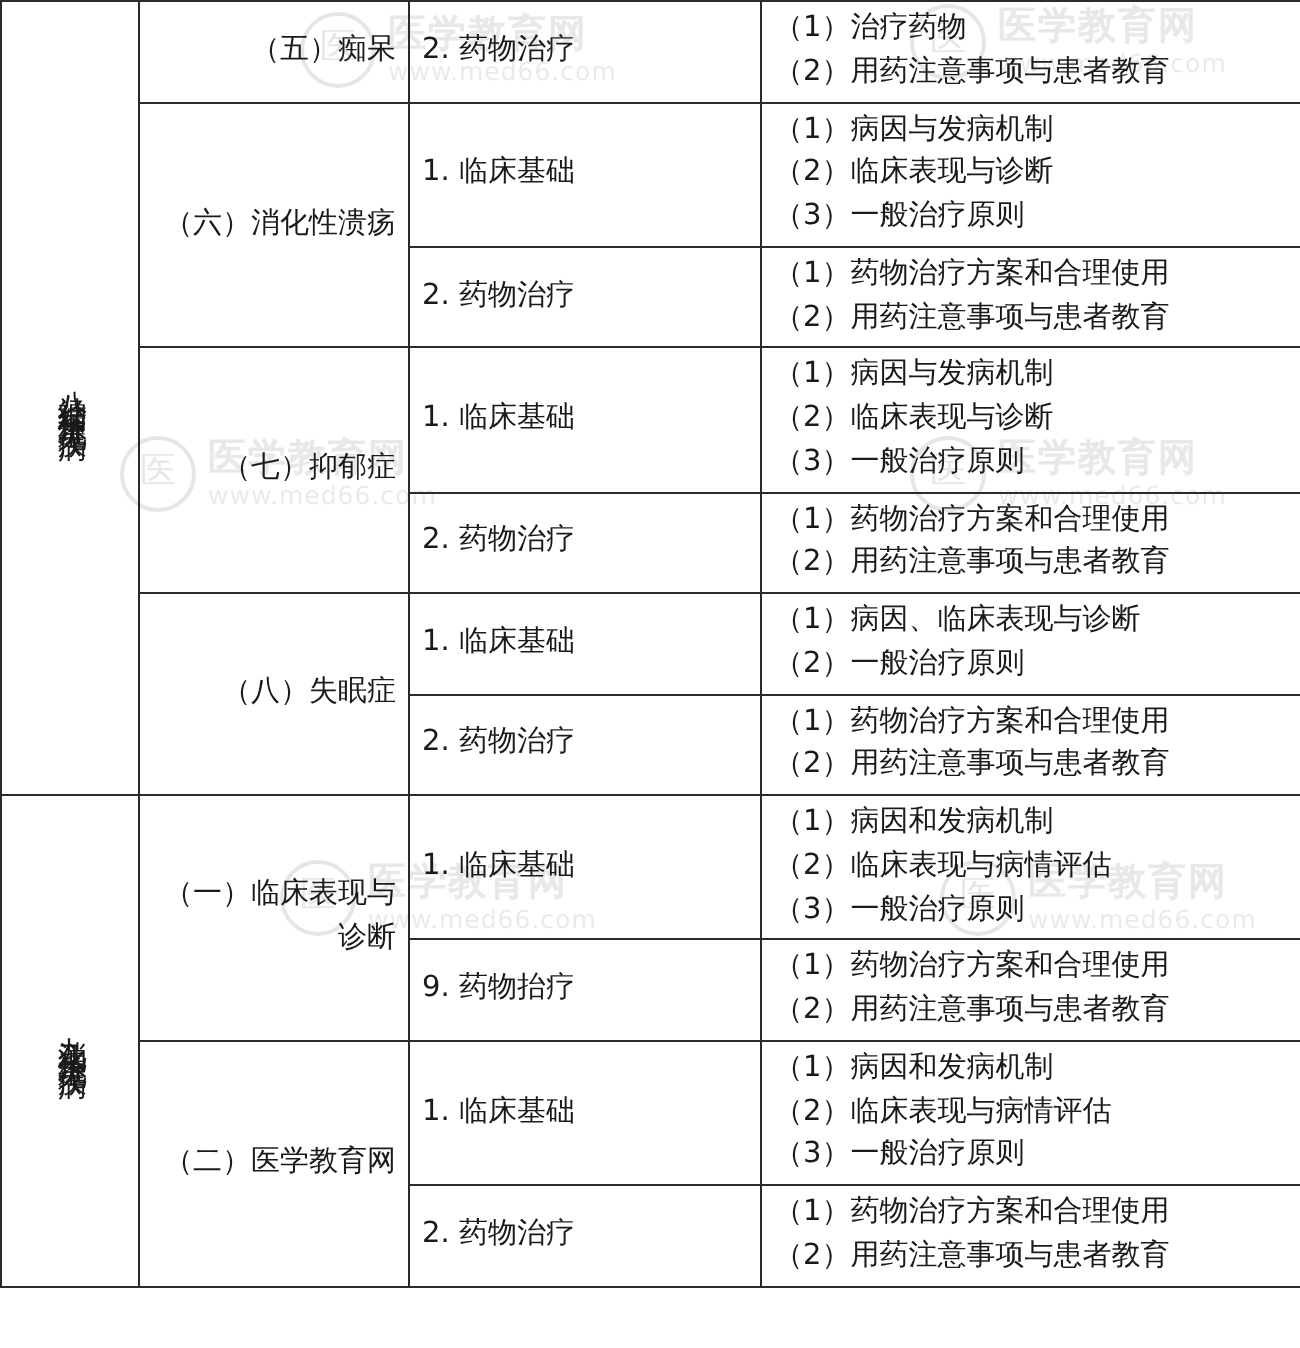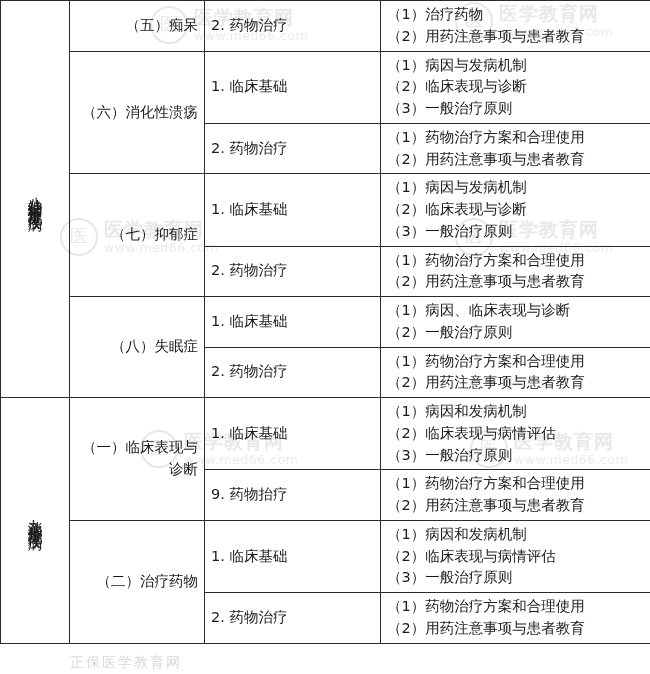--- a/index.html
+++ b/index.html
@@ -162,21 +162,20 @@
       <div class="wm-text-sub">www.med66.com</div>
     </div>
   </div>
   <div class="wm wm-row" style="left:470px; top:430px;">
     <div class="wm-badge">医</div>
     <div class="wm-stack">
       <div class="wm-text-main">医学教育网</div>
       <div class="wm-text-sub">www.med66.com</div>
     </div>
   </div>
-  <div class="wm-bottom">正保医学教育网</div>
 
   <table class="syllabus">
     <tbody>
 
       <tr>
         <td class="col-sys" rowspan="7">
           <span class="vert">八神经精神系统常见疾病</span>
         </td>
         <td class="col-dis">（五）痴呆</td>
         <td class="col-unit">2. 药物治疗</td>
@@ -250,21 +249,21 @@
       </tr>
       <tr>
         <td class="col-unit">9. 药物抬疗</td>
         <td class="col-pts">
           <div class="pt-line">（1）药物治疗方案和合理使用</div>
           <div class="pt-line">（2）用药注意事项与患者教育</div>
         </td>
       </tr>
 
       <tr>
-        <td class="col-dis" rowspan="2">（二）治疗药物</td>
+        <td class="col-dis" rowspan="2">（二）医学教育网</td>
         <td class="col-unit">1. 临床基础</td>
         <td class="col-pts">
           <div class="pt-line">（1）病因和发病机制</div>
           <div class="pt-line">（2）临床表现与病情评估</div>
           <div class="pt-line">（3）一般治疗原则</div>
         </td>
       </tr>
       <tr>
         <td class="col-unit">2. 药物治疗</td>
         <td class="col-pts">

